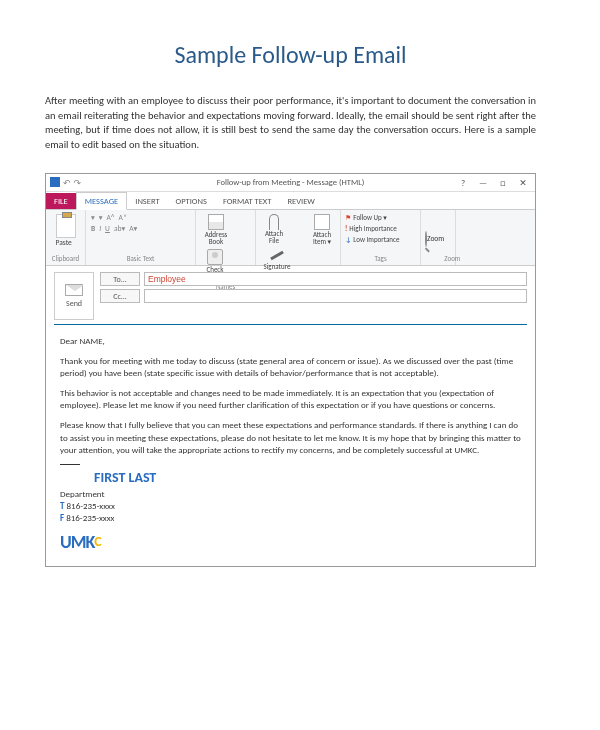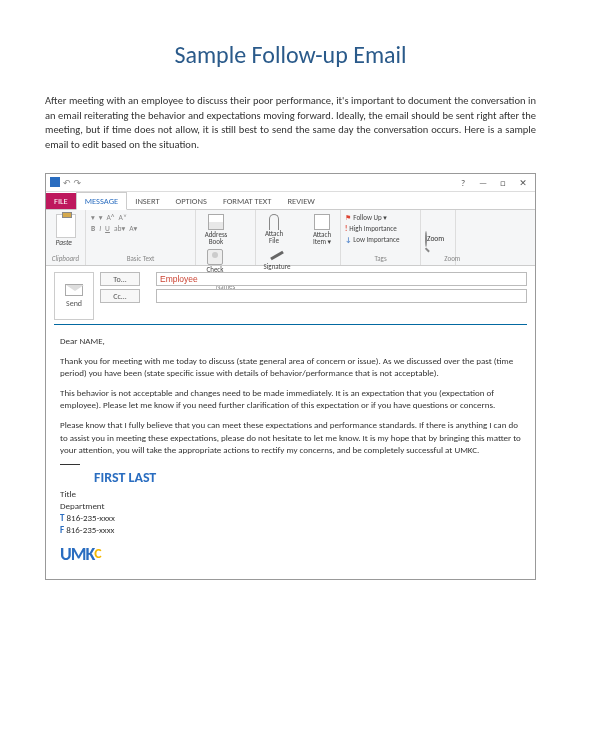--- a/index.html
+++ b/index.html
@@ -16,21 +16,21 @@
   .tb-title { position: absolute; left: 0; right: 0; text-align: center; font-size: 8.5px; color: #555; }
   .tb-right { margin-left: auto; display: flex; gap: 2px; padding-right: 3px; }
   .tb-btn { width: 18px; height: 14px; display: flex; align-items: center; justify-content: center; font-size: 9px; color: #555; }
   .ribbon-tabs { background: #fff; height: 18px; display: flex; align-items: flex-end; border-bottom: 1px solid #ccc; }
   .rtab { padding: 3px 8px; font-size: 8.5px; color: #555; text-transform: uppercase; }
   .rtab.file { background: #be185d; color: #fff; }
   .rtab.active { background: #fff; border: 1px solid #ccc; border-bottom: 1px solid #fff; margin-bottom: -1px; color: #2a6dc0; }
   .ribbon { background: #f5f6f7; height: 56px; display: flex; border-bottom: 1px solid #ccc; }
   .rgroup { border-right: 1px solid #ddd; padding: 2px 4px; display: flex; flex-direction: column; justify-content: space-between; }
   .rgroup-label { font-size: 7px; color: #888; text-align: center; margin-top: auto; }
-  .clip { width: 40px; display: flex; flex-direction: column; align-items: center; font-style: italic; }
+  .clip { width: 40px; display: flex; flex-direction: column; align-items: center; }
   .paste-icon { width: 20px; height: 24px; background: #fff; border: 1px solid #ccc; margin: 2px auto 0; position: relative; }
   .paste-icon::before { content: ""; position: absolute; top: -3px; left: 5px; width: 8px; height: 4px; background: #d4a94e; border: 1px solid #888; }
   .paste-label { font-size: 7.5px; color: #444; }
   .basic-text { width: 110px; }
   .bt-row { display: flex; gap: 2px; font-size: 7.5px; color: #888; padding: 1px 0; }
   .bt-row span { padding: 0 1px; }
   .names { width: 60px; display: flex; gap: 2px; }
   .ribbon-bigbtn { display: flex; flex-direction: column; align-items: center; font-size: 7px; color: #444; padding: 2px 2px 0; }
   .ribbon-bigbtn .ico { width: 16px; height: 16px; margin-bottom: 1px; }
   .include { width: 85px; display: flex; gap: 1px; }
@@ -41,21 +41,21 @@
   .excl-lo { color: #58c; font-weight: bold; }
   .zoom { width: 35px; display: flex; flex-direction: row; align-items: center; }
   .zoom-ico { width: 16px; height: 16px; border: 1.5px solid #888; border-radius: 50%; margin-top: 4px; position: relative; }
   .zoom-ico::after { content: ""; position: absolute; bottom: -4px; right: -4px; width: 5px; height: 1.5px; background: #888; transform: rotate(45deg); }
   .compose { padding: 6px 8px; }
   .compose-head { display: flex; gap: 6px; }
   .send-box { width: 40px; height: 48px; border: 1px solid #ccc; display: flex; flex-direction: column; align-items: center; justify-content: center; font-size: 8px; color: #555; }
   .send-ico { width: 18px; height: 12px; border: 1px solid #aaa; background: #fff; position: relative; margin-bottom: 2px; }
   .send-ico::before { content: ""; position: absolute; top: 0; left: 0; border-left: 9px solid transparent; border-right: 9px solid transparent; border-top: 6px solid #ddd; }
   .fields { flex: 1; }
-  .field-row { display: flex; align-items: center; margin-bottom: 3px; gap: 16px; }
+  .field-row { display: flex; align-items: center; margin-bottom: 3px; gap: 4px; }
   .field-btn { width: 40px; height: 14px; border: 1px solid #bbb; background: #f7f7f7; font-size: 8px; color: #555; display: flex; align-items: center; justify-content: center; }
   .field-input { flex: 1; height: 14px; border: 1px solid #bbb; font-size: 8.5px; padding: 0 3px; color: #c43; background: #fff; }
   .field-input.subj { color: #333; }
   .subj-label { width: 40px; font-size: 8px; color: #555; padding-left: 2px; }
   .body { border-top: 1px solid #0369a1; margin-top: 4px; padding: 10px 6px 6px 6px; font-size: 9px; line-height: 1.35; color: #333; }
   .body p { margin-bottom: 8px; }
   .sig-line { width: 20px; height: 1px; background: #333; margin: 6px 0 4px; }
   .sig-name { color: #2a6dc0; font-weight: bold; font-size: 14px; margin-left: 34px; }
   .sig-row { font-size: 9px; }
   .sig-label { color: #2a6dc0; font-weight: bold; }
@@ -76,20 +76,21 @@
   <p class="intro">After meeting with an employee to discuss their poor performance, it's important to document the conversation in an email reiterating the behavior and expectations moving forward. Ideally, the email should be sent right after the meeting, but if time does not allow, it is still best to send the same day the conversation occurs. Here is a sample email to edit based on the situation.</p>
 
   <div class="outlook-window">
 
     <div class="titlebar">
       <div class="tb-left">
         <span class="tb-icon tb-save"></span>
         <span class="tb-undo">↶</span>
         <span class="tb-redo">↷</span>
       </div>
+      <div class="tb-title">Follow-up from Meeting - Message (HTML)</div>
       <div class="tb-right">
         <span class="tb-btn">?</span>
         <span class="tb-btn">—</span>
         <span class="tb-btn">□</span>
         <span class="tb-btn">✕</span>
       </div>
     </div>
 
     <div class="ribbon-tabs">
       <div class="rtab file">FILE</div>
@@ -190,21 +191,20 @@
         </div>
       </div>
 
       <div class="body">
         <p>Dear NAME,</p>
         <p>Thank you for meeting with me today to discuss (state general area of concern or issue). As we discussed over the past (time period) you have been (state specific issue with details of behavior/performance that is not acceptable).</p>
         <p>This behavior is not acceptable and changes need to be made immediately. It is an expectation that you (expectation of employee). Please let me know if you need further clarification of this expectation or if you have questions or concerns.</p>
         <p>Please know that I fully believe that you can meet these expectations and performance standards. If there is anything I can do to assist you in meeting these expectations, please do not hesitate to let me know. It is my hope that by bringing this matter to your attention, you will take the appropriate actions to rectify my concerns, and be completely successful at UMKC.</p>
         <div class="sig-line"></div>
         <div class="sig-name">FIRST LAST</div>
-        <div class="sig-row">Title</div>
         <div class="sig-row">Department</div>
         <div class="sig-row"><span class="sig-label">T</span> <span>816-235-xxxx</span></div>
         <div class="sig-row"><span class="sig-label">F</span> <span>816-235-xxxx</span></div>
         <div class="logo">
           <span class="logo-u">UMK</span><span class="logo-roo">C</span>
         </div>
       </div>
     </div>
 
   </div>

